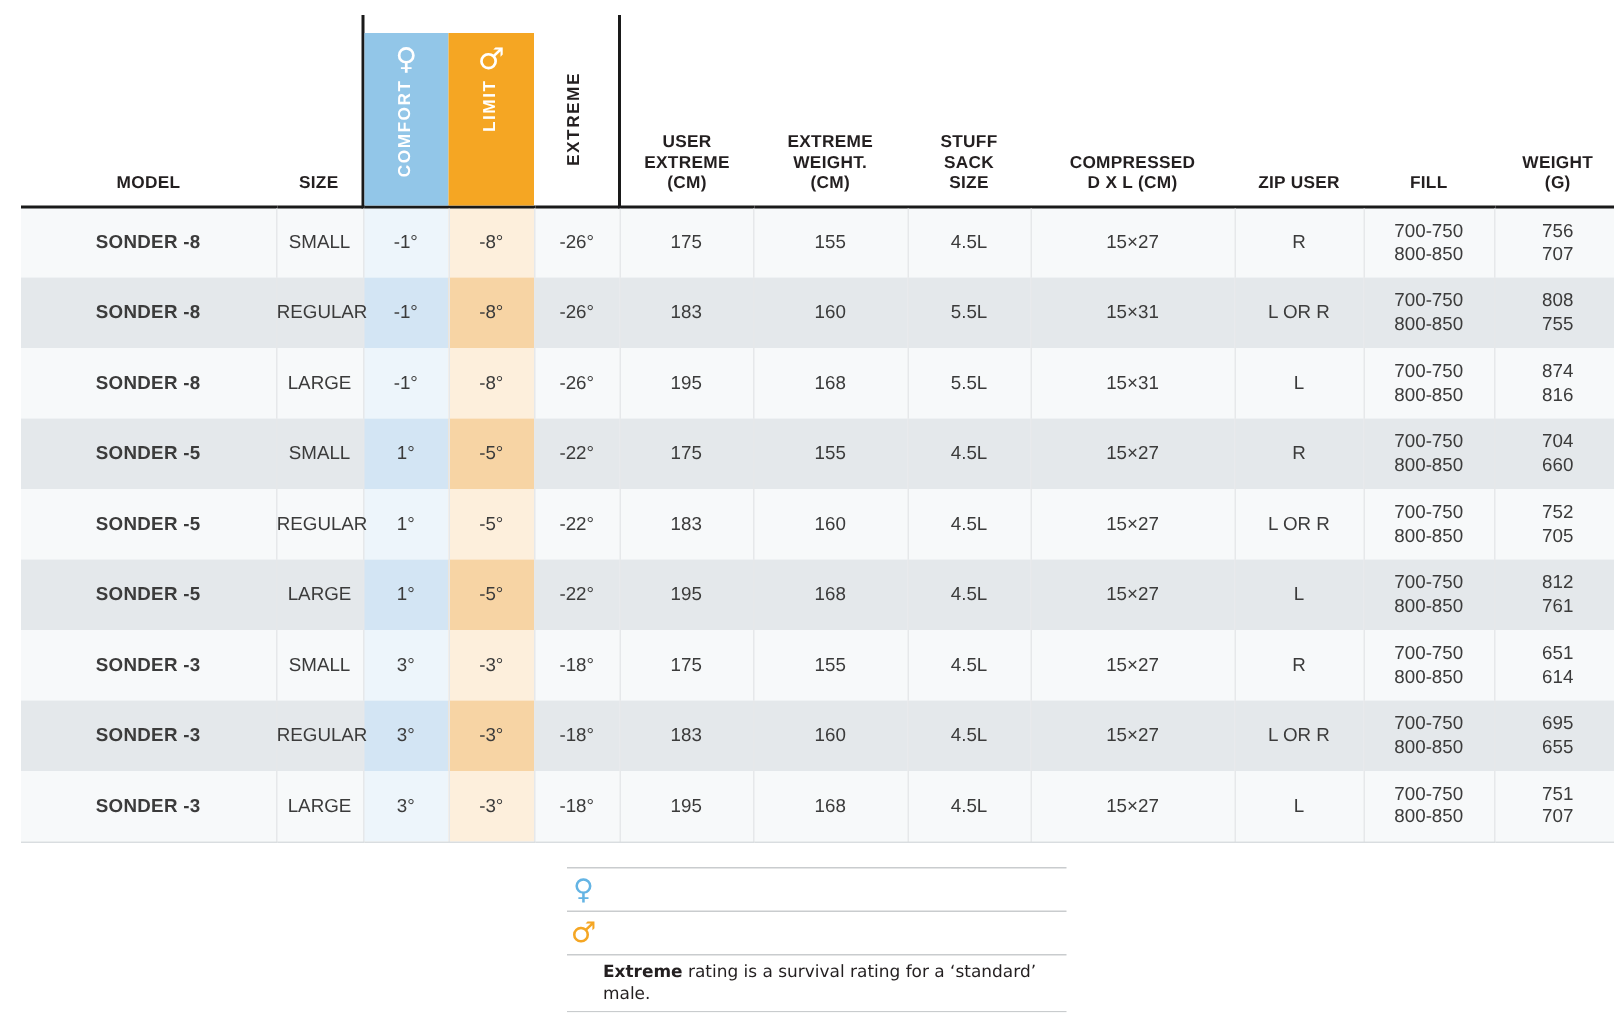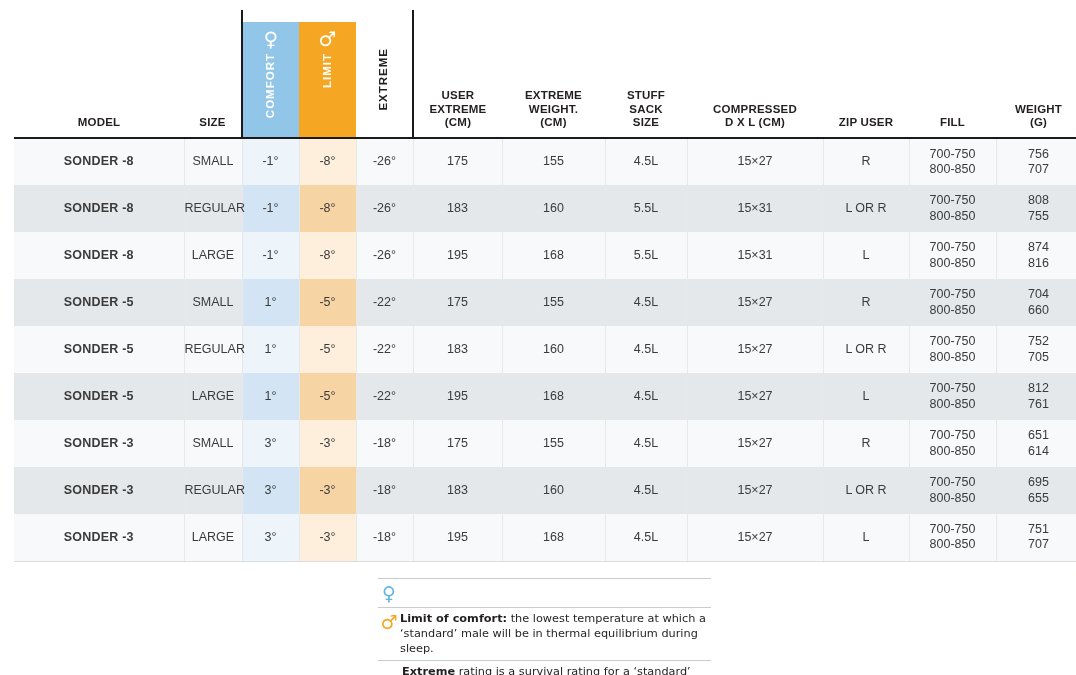--- a/index.html
+++ b/index.html
@@ -459,21 +459,20 @@
         </tr>
       </tbody>
   </table>
 
   <div class="legend">
     <div class="lrow">
       <span class="lsym female">♀</span>
     </div>
     <div class="lrow">
       <span class="lsym male">♂</span>
-      <span class="ltext"><b>Limit of comfort:</b><span> the lowest temperature at which a ‘standard’ male will be in thermal equilibrium during sleep.</span></span>
     </div>
     <div class="lrow last">
       <span class="lsym blank"></span>
       <span class="ltext"><b>Extreme</b><span> rating is a survival rating for a ‘standard’ male.</span></span>
     </div>
   </div>
 
 </div>
 
 </body></html>

